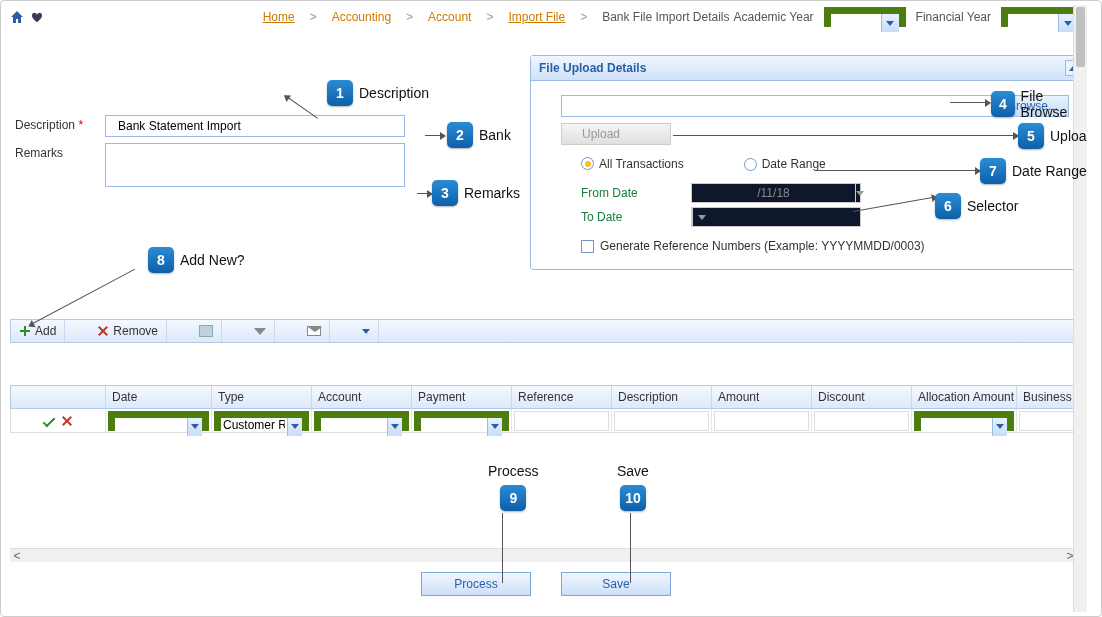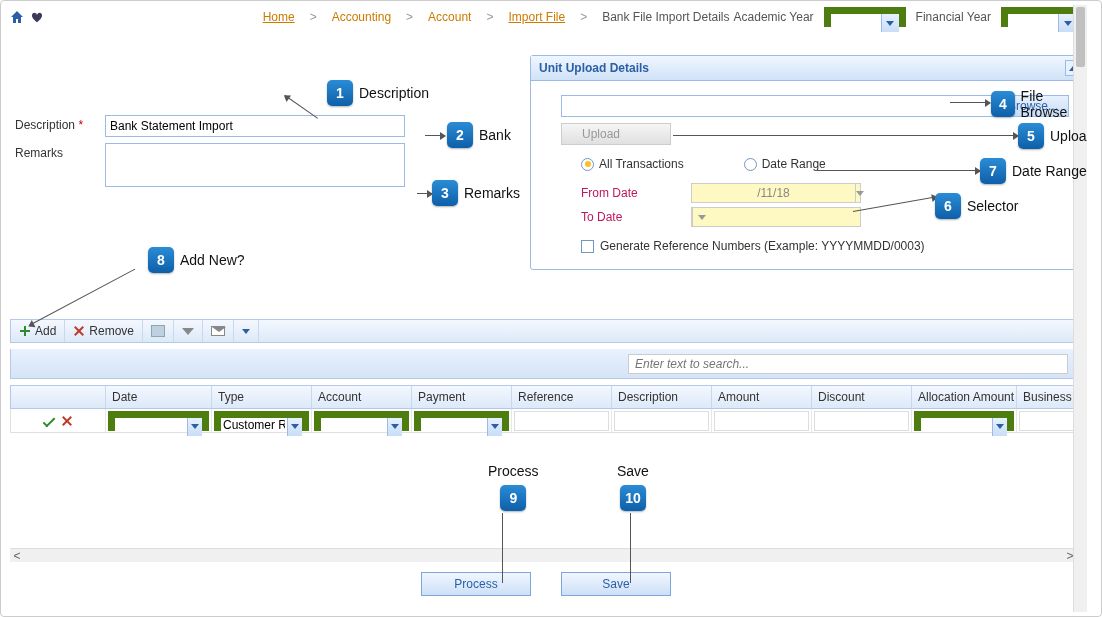--- a/index.html
+++ b/index.html
@@ -46,21 +46,21 @@
 }
 .arrow-down {
   width:0; height:0; border-left:4px solid transparent;
   border-right:4px solid transparent; border-top:5px solid #2b5fa5;
 }
 .form-area { position:absolute; top:110px; left:10px; width:410px; }
 .form-row { display:flex; align-items:flex-start; margin-bottom:6px; }
 .form-row label { width:90px; padding-top:3px; color:#333; }
 .req { color:#c00; }
 .text-input {
-  border:1px solid #9cbae8; height:22px; padding:2px 4px;
+  border:1px solid #9cbae8; height:22px; padding:2px 12px;
   font-size:12px; font-family:inherit; outline:none;
 }
 .text-area {
   border:1px solid #9cbae8; padding:2px 4px;
   font-size:12px; font-family:inherit; outline:none; resize:none;
 }
 .panel {
   position:absolute; left:525px; top:50px; width:560px;
   border:1px solid #9cbae8; border-radius:3px;
 }
@@ -85,31 +85,31 @@
 }
 .upload-btn {
   background:linear-gradient(#f5f5f5,#e0e0e0); border:1px solid #ccc;
   padding:0 20px; height:22px; color:#999; cursor:default;
   display:flex; align-items:center;
 }
 .radio-row { display:flex; gap:60px; margin:12px 0 12px 20px; align-items:center; }
 .radio { width:13px; height:13px; border:1px solid #7396c3; border-radius:50%; display:inline-flex; align-items:center; justify-content:center; margin-right:5px; background:#fff; cursor:pointer;}
 .radio.checked::after { content:''; width:6px; height:6px; border-radius:50%; background:#fbbf24; }
 .date-row { display:flex; align-items:center; margin:4px 0 4px 20px; }
-.date-row label { width:110px; color:#be185d; }
-.date-combo { display:flex; border:1px solid #ccc; height:20px; width:170px; background:#fef9c3; }
+.date-row label { width:110px; color:#15803d; }
+.date-combo { display:flex; border:1px solid #ccc; height:20px; width:170px; background:#0f172a; }
 .date-combo input { flex:1; border:none; background:transparent; font-size:12px; padding:0 4px; text-align:center; color:#888; }
 .date-combo .dd { width:18px; border-left:1px solid #ccc; display:flex; align-items:center; justify-content:center; }
 .date-combo .arrow-down { border-top-color:#999; }
 .checkbox-row { margin:12px 0 0 20px; display:flex; align-items:center; }
 .checkbox { width:13px; height:13px; border:1px solid #7396c3; background:#fff; margin-right:6px; cursor:pointer; }
 .toolbar {
   position:absolute; top:314px; left:5px; right:10px;
   height:24px; background:linear-gradient(#f4f8ff,#dce9f9);
-  border:1px solid #b3c9e5; display:flex; align-items:stretch;
+  border:1px solid #b3c9e5; display:flex; align-items:stretch;gap:24px;
 }
 .tb-btn {
   display:flex; align-items:center; gap:4px; padding:0 8px;
   border-right:1px solid #c8d9ee; cursor:pointer; color:#333;
 }
 .plus-ico { width:12px; height:12px; position:relative; }
 .plus-ico::before,.plus-ico::after{content:'';position:absolute;background:#2d8a2d;}
 .plus-ico::before{left:5px;top:1px;width:2px;height:10px;}
 .plus-ico::after{top:5px;left:1px;height:2px;width:10px;}
 .x-ico { width:12px; height:12px; position:relative; }
@@ -239,35 +239,35 @@
       <input class="text-input" style="width: 300px;" value="Bank Statement Import">
     </div>
     <div class="form-row">
       <label>Remarks</label>
       <textarea class="text-area" style="width: 300px; height: 44px;"></textarea>
     </div>
   </div>
 
   <div class="panel">
     <div class="panel-header">
-      <span>Unit Upload Details</span>
+      <span>File Upload Details</span>
       <div class="collapse">
           <div class="arrow-up"></div>
         </div>
     </div>
     <div class="panel-body">
       <div class="file-row">
         <input class="file-input" value="" style="">
         <div class="browse-btn">Browse...</div>
       </div>
       <div>
         <div class="upload-btn" style="width:110px">Upload</div>
       </div>
       <div class="radio-row">
-        <label style="display:flex;align-items:center;cursor:pointer">
+        <label style="display:flex;align-items:flex-start;cursor:pointer">
           <span class="radio checked"></span>
           <span>All Transactions</span>
         </label>
         <label style="display:flex;align-items:center;cursor:pointer">
           <span class="radio"></span>
           <span>Date Range</span>
         </label>
       </div>
       <div class="date-row">
         <label>From Date</label>
@@ -309,23 +309,20 @@
         <span class="filter-ico"></span>
       </div>
     <div class="tb-btn">
         <span class="mail-ico"></span>
       </div>
     <div class="tb-btn">
         <div class="arrow-down"></div>
       </div>
   </div>
 
-  <div class="search-bar">
-    <input class="search-input" placeholder="Enter text to search..." style="">
-  </div>
 
   <div class="grid-header">
     <div class="gh-cell" style="width:95px"></div>
     <div class="gh-cell" style="width:106px">Date</div>
     <div class="gh-cell" style="width:100px">Type</div>
     <div class="gh-cell" style="width:100px">Account</div>
     <div class="gh-cell" style="width:100px">Payment</div>
     <div class="gh-cell" style="width:100px">Reference</div>
     <div class="gh-cell" style="width:100px">Description</div>
     <div class="gh-cell" style="width:100px">Amount</div>

